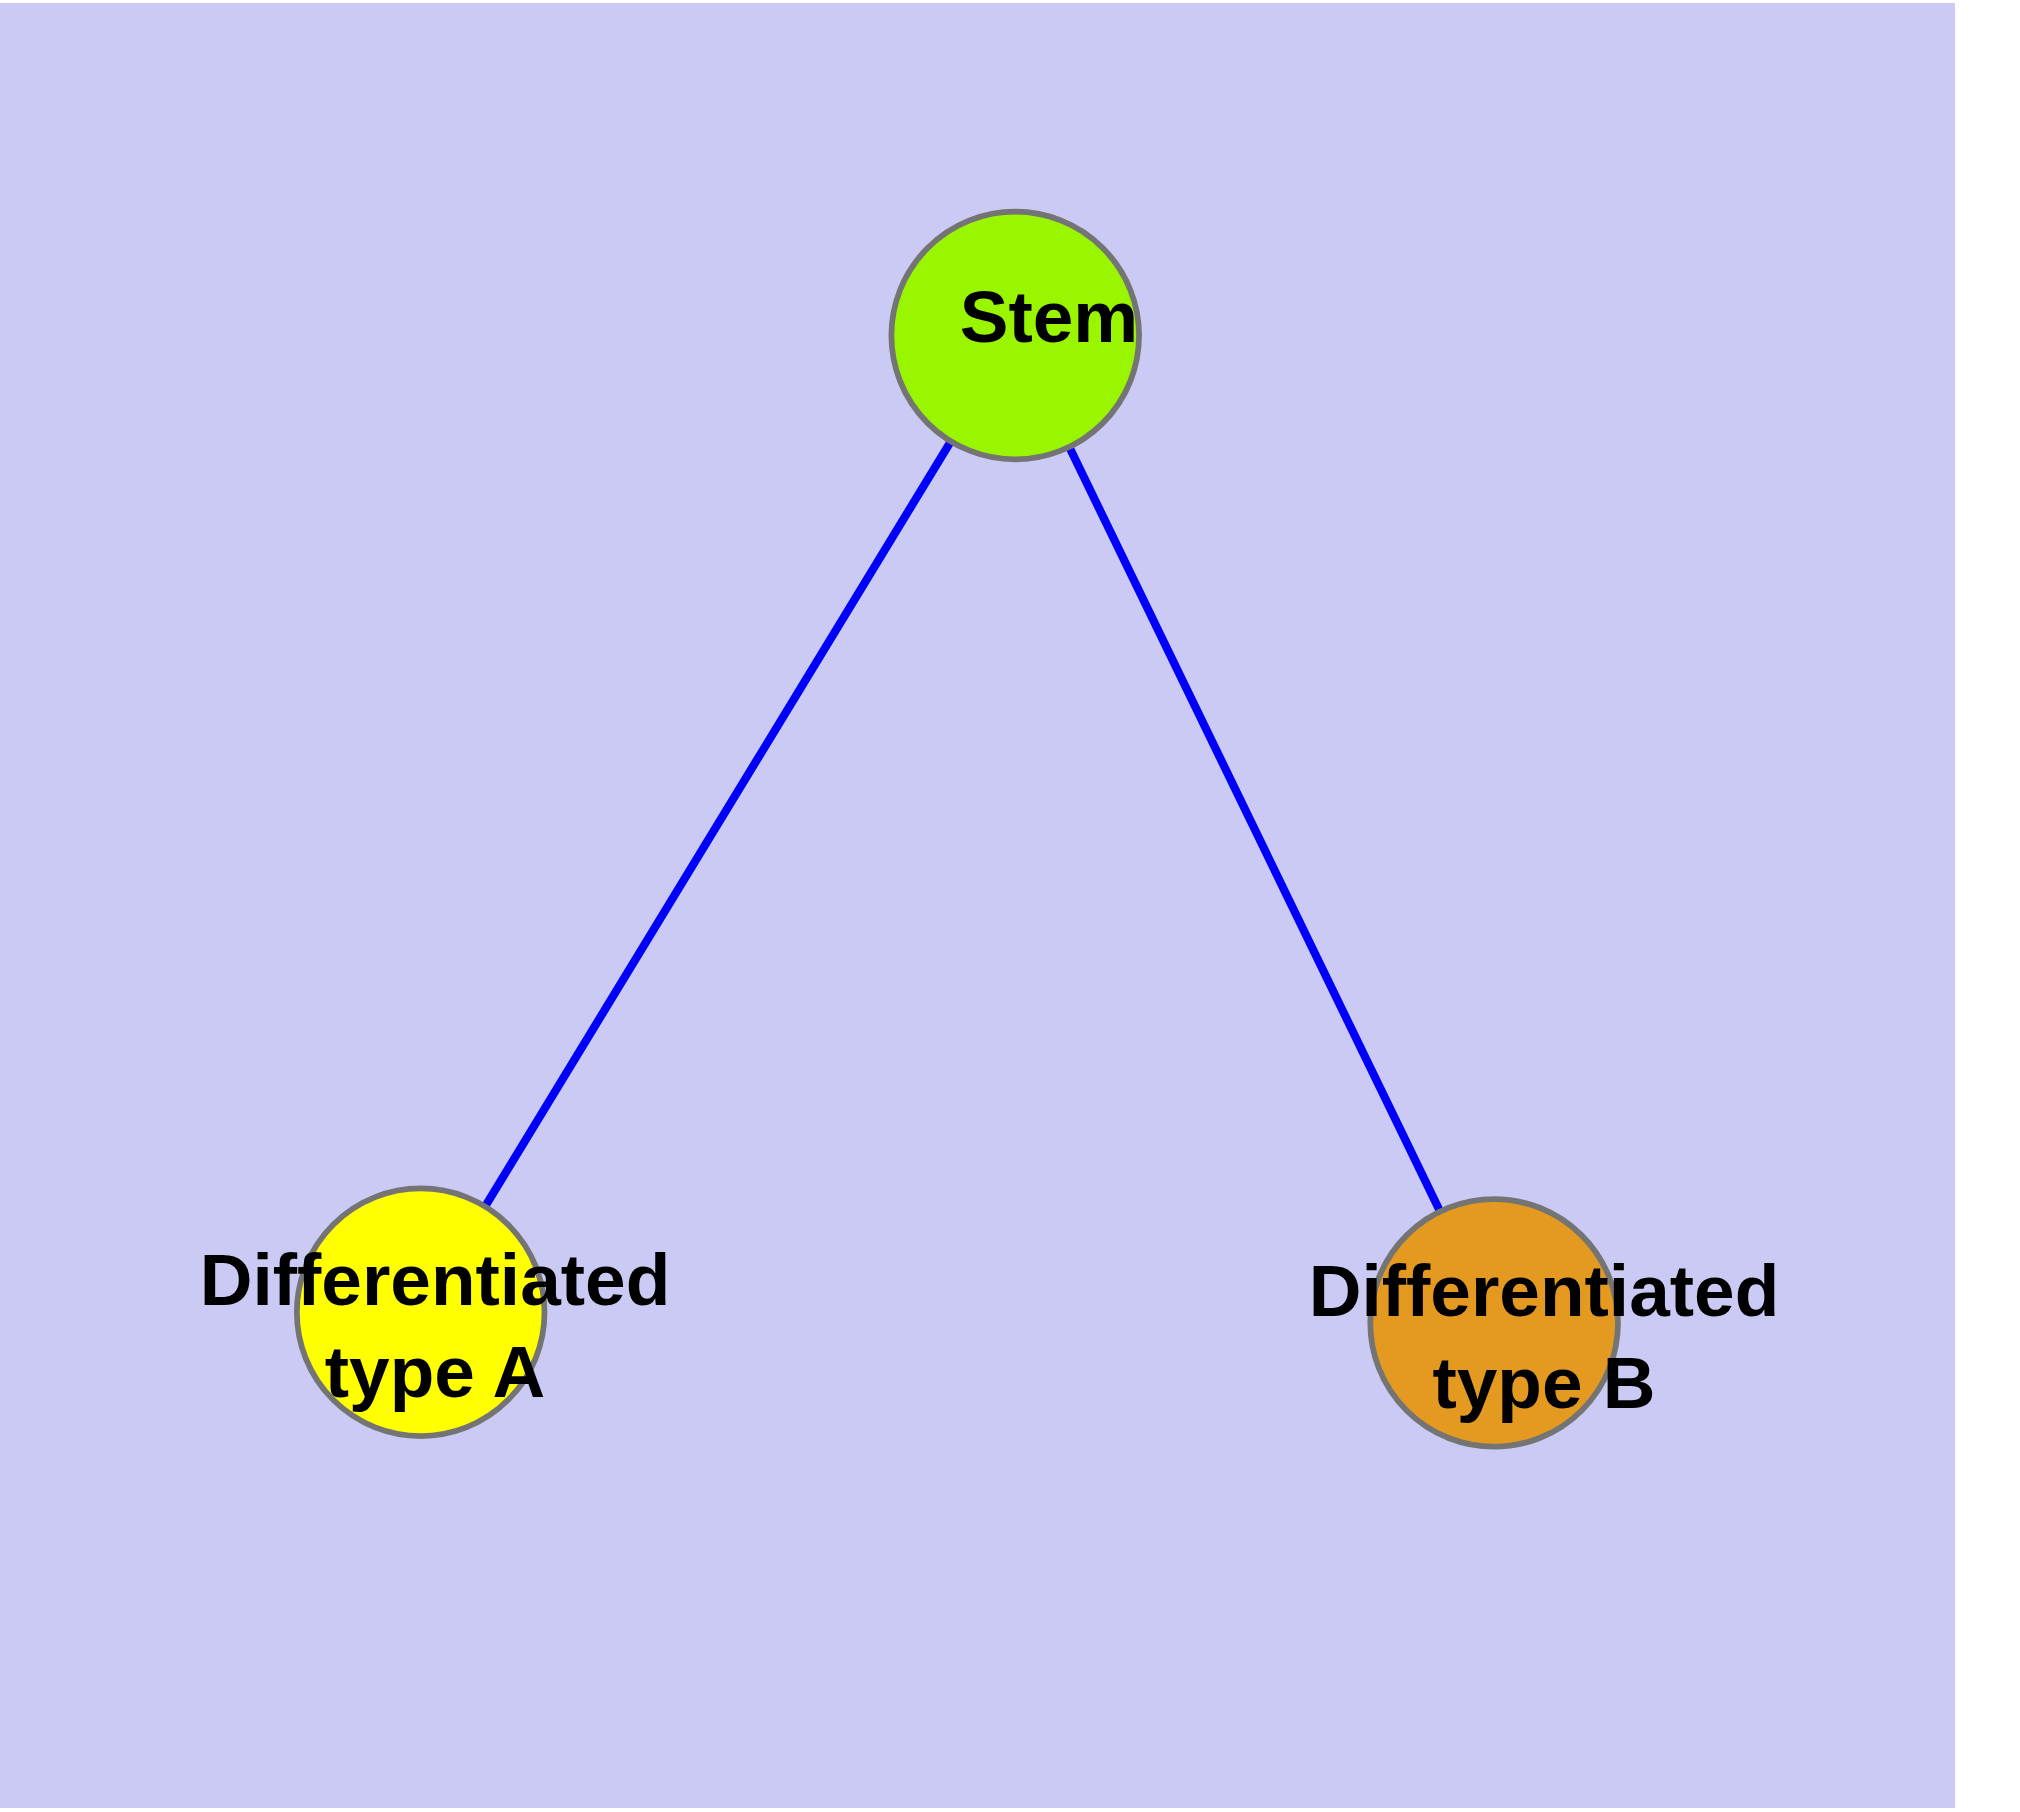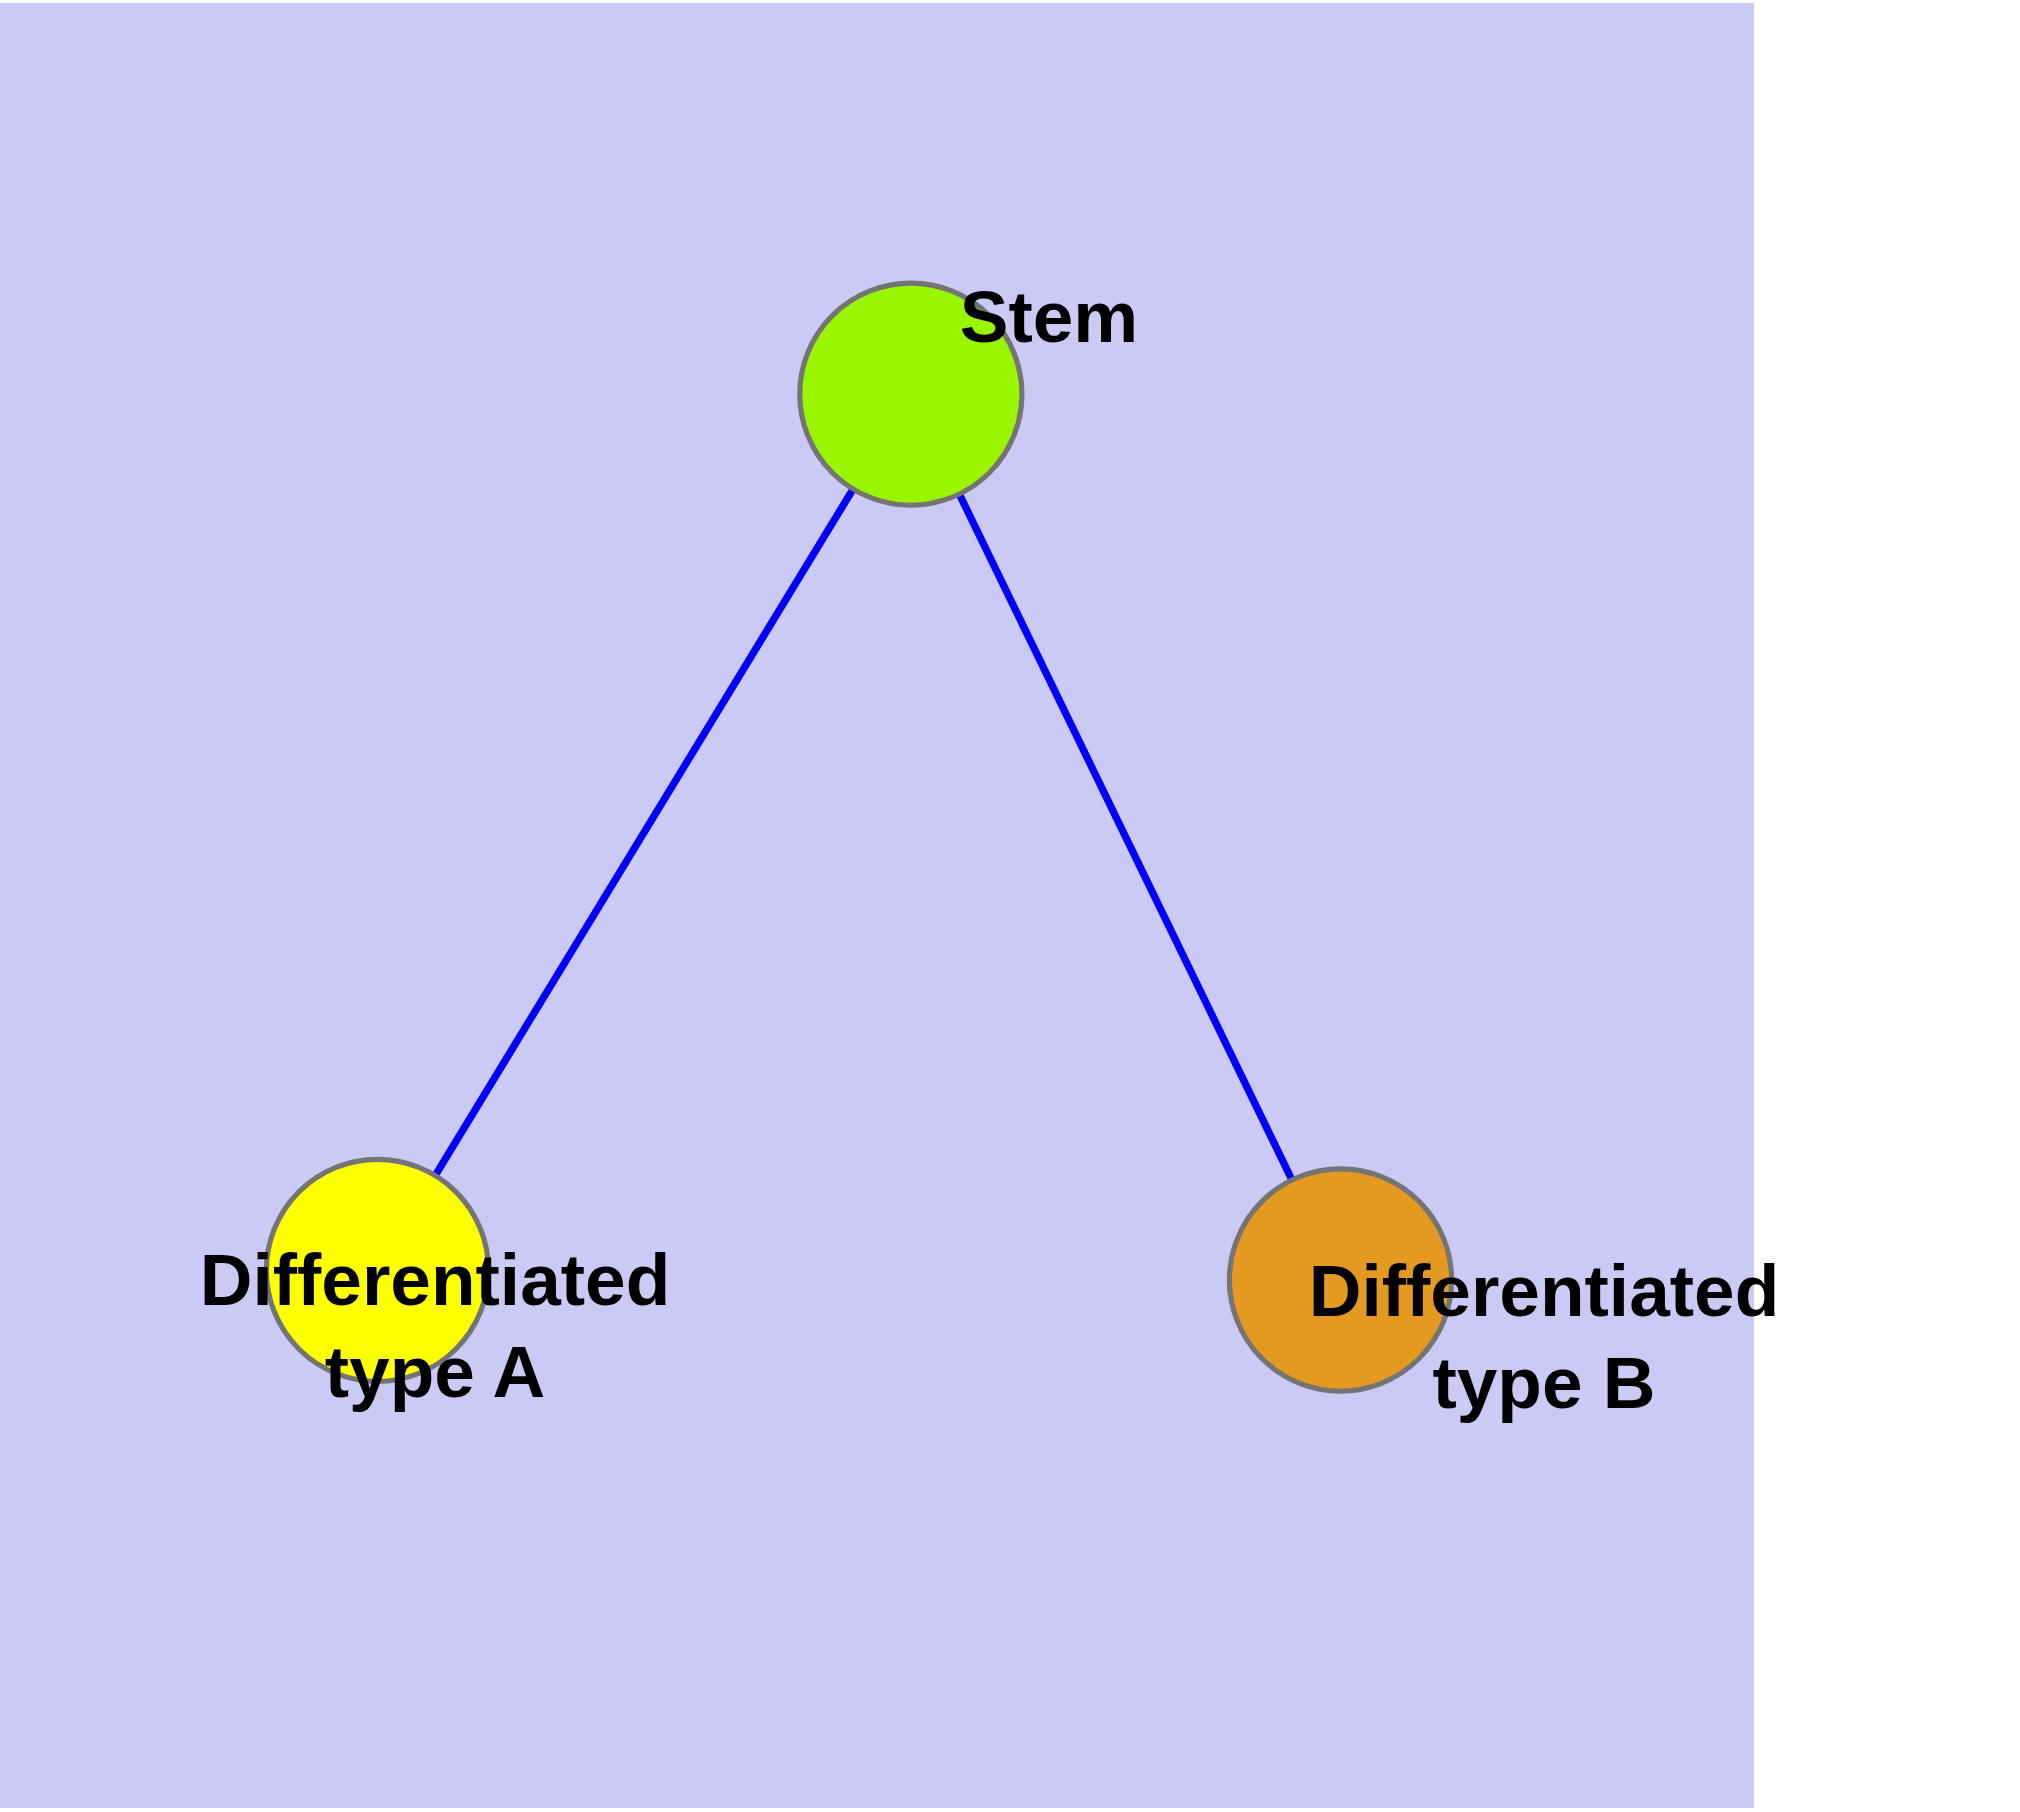--- a/index.html
+++ b/index.html
@@ -6,21 +6,21 @@
     margin: 0;
     padding: 0;
     background: #ffffff;
     width: 2021px;
     height: 1812px;
     overflow: hidden;
     font-family: "Liberation Sans", "DejaVu Sans", sans-serif;
   }
   .stage {
     position: relative;
-    width: 1754px;
+    width: 1955px;
     height: 1805px;
     margin-top: 3.4px;
     background: var(--background, #CACAF5);
   }
   .graph-svg {
     position: absolute;
     left: 0;
     top: 0;
     width: 100%;
     height: 100%;

